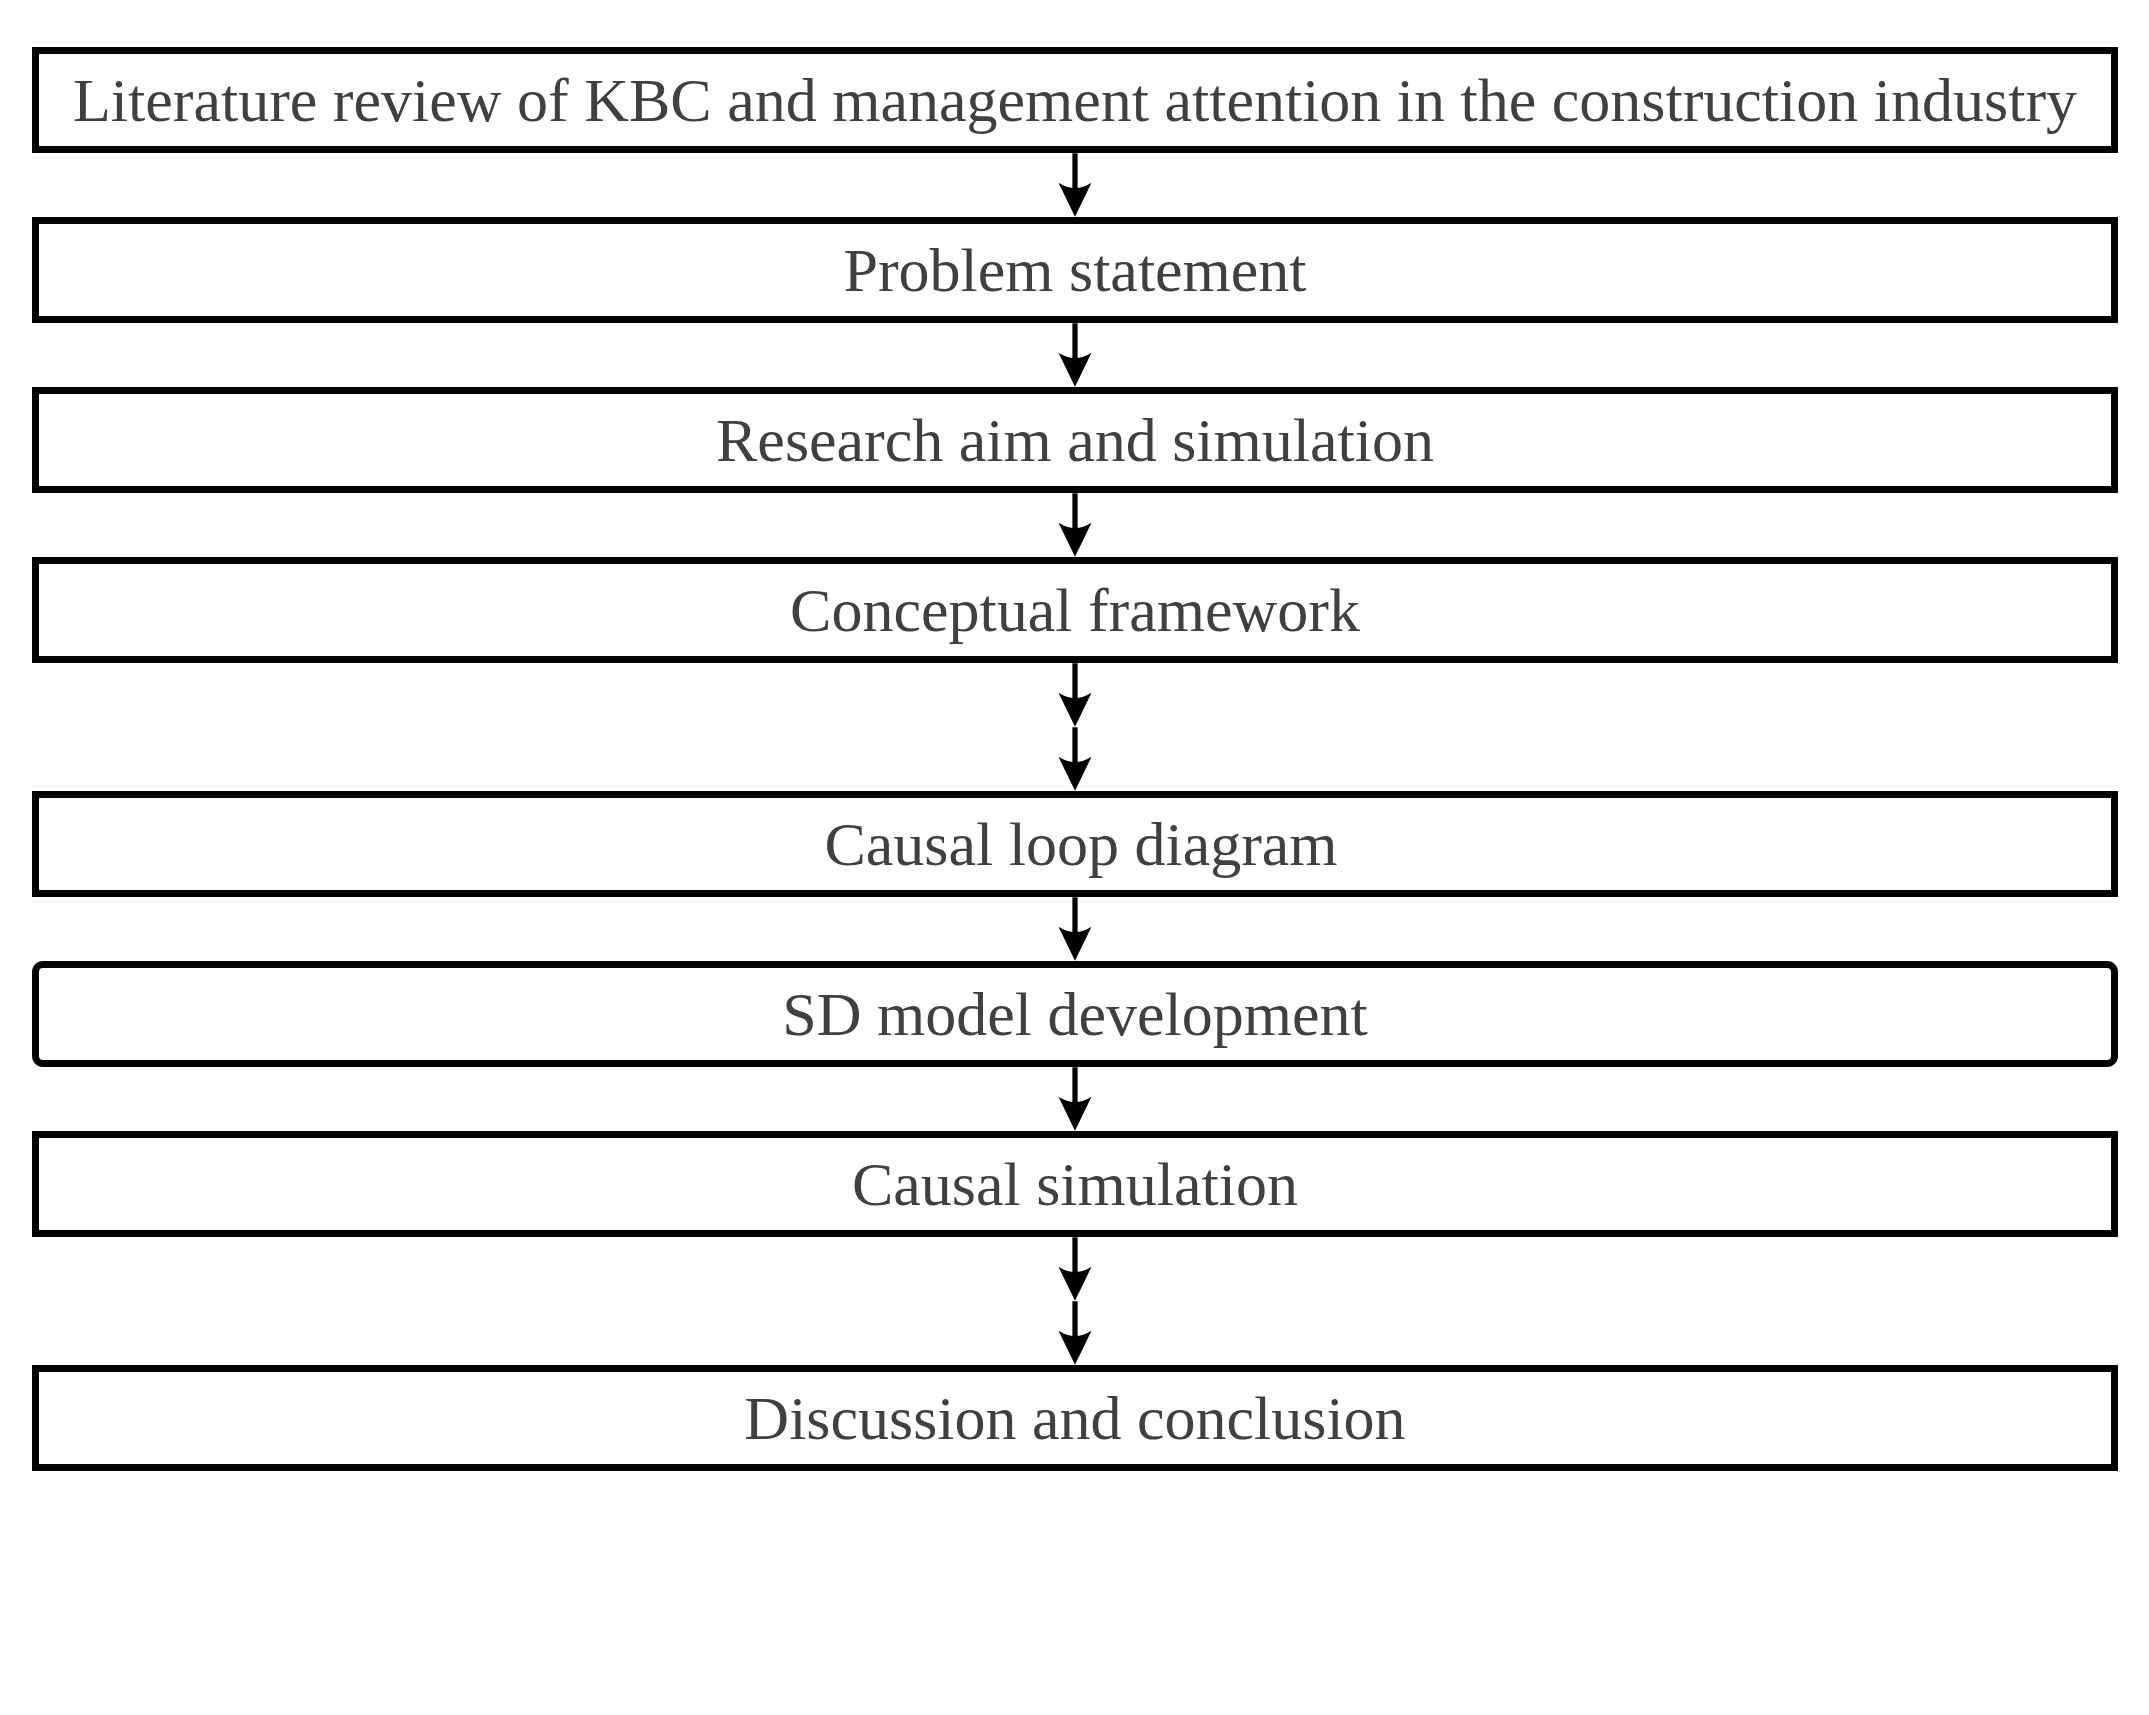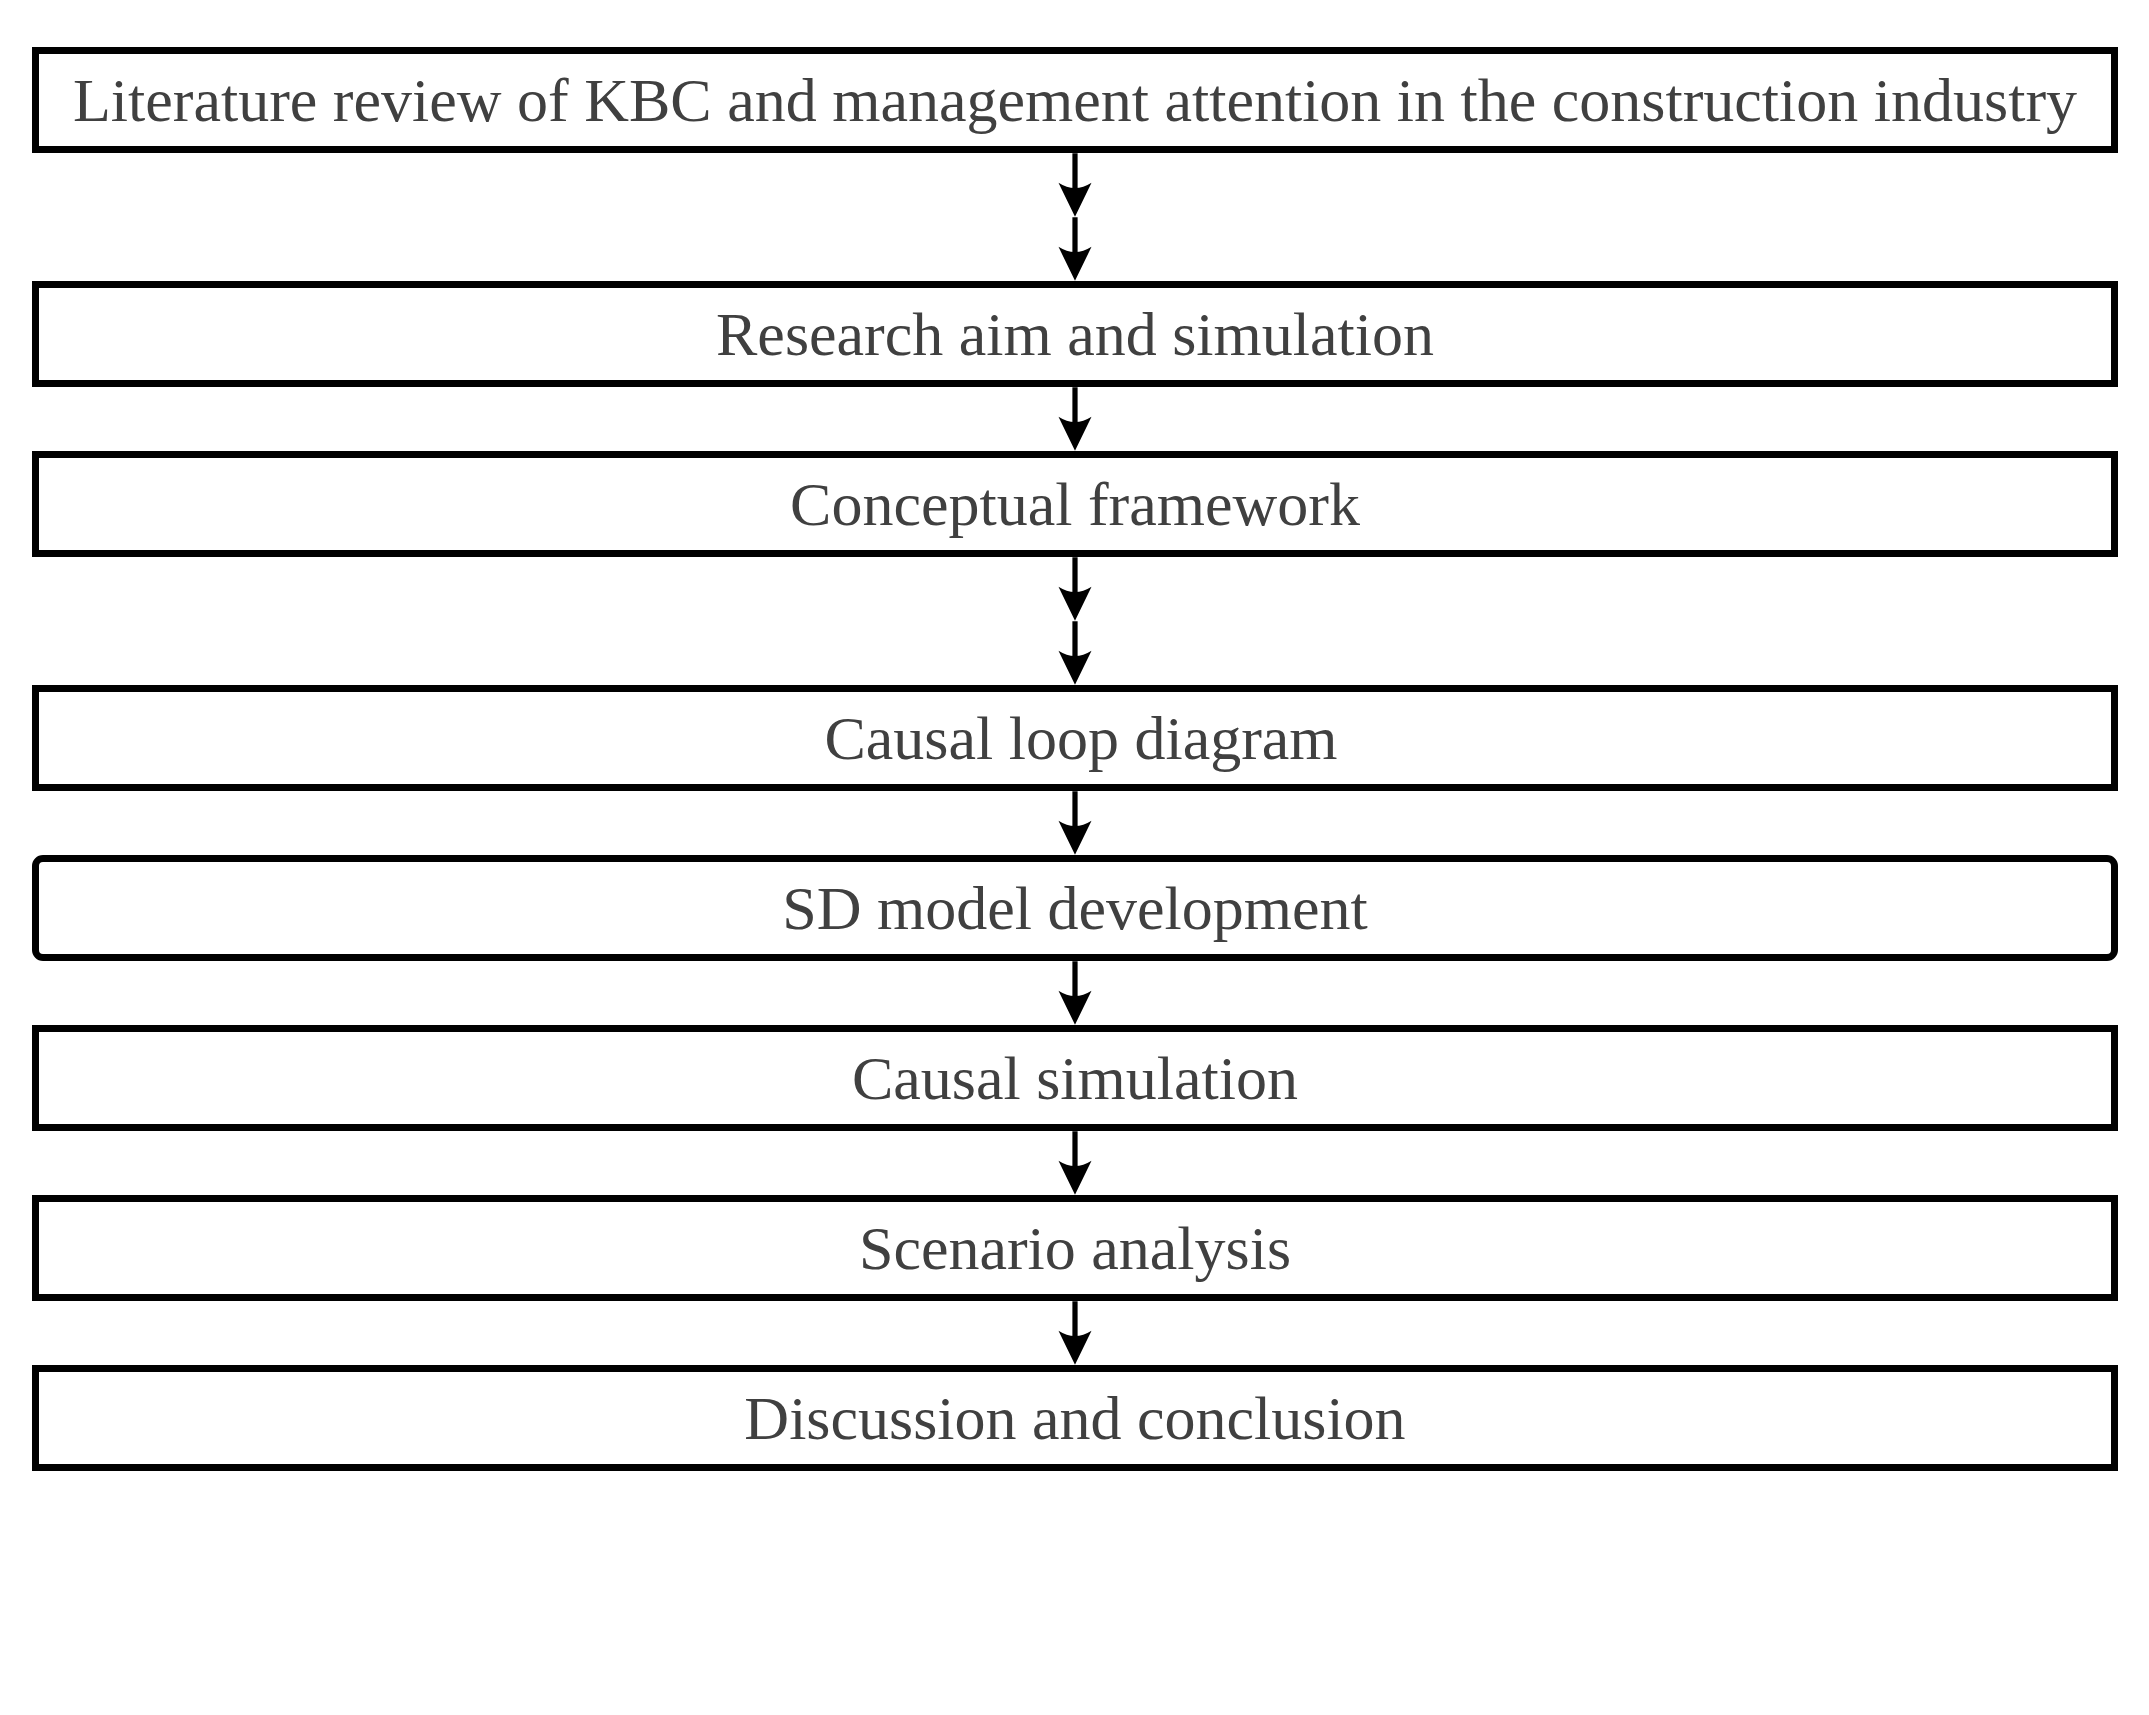--- a/index.html
+++ b/index.html
@@ -59,20 +59,23 @@
     <span class="label">Literature review of KBC and management attention in the construction industry</span>
   </div>
 
   <div class="arrow-gap">
     <svg viewBox="0 0 46 73" aria-hidden="true">
       <rect x="20" y="0" width="6" height="42" fill="#000000"></rect>
       <path d="M23 73 L4 34 Q23 46 42 34 Z" fill="#000000"></path>
     </svg>
   </div>
 
+  <div class="flow-box" style="border-color: rgb(0, 0, 0); background: rgb(255, 255, 255); color: rgb(0, 0, 0);">
+    <span class="label">Problem statement</span>
+  </div>
 
   <div class="arrow-gap">
     <svg viewBox="0 0 46 73" aria-hidden="true">
       <rect x="20" y="0" width="6" height="42" fill="#000000"></rect>
       <path d="M23 73 L4 34 Q23 46 42 34 Z" fill="#000000"></path>
     </svg>
   </div>
 
   <div class="flow-box" style="border-color: rgb(0, 0, 0); background: rgb(255, 255, 255); color: rgb(0, 0, 0);">
     <span class="label">Research aim and simulation</span>
@@ -130,23 +133,20 @@
     <span class="label">Causal simulation</span>
   </div>
 
   <div class="arrow-gap">
     <svg viewBox="0 0 46 73" aria-hidden="true">
       <rect x="20" y="0" width="6" height="42" fill="#000000"></rect>
       <path d="M23 73 L4 34 Q23 46 42 34 Z" fill="#000000"></path>
     </svg>
   </div>
 
-  <div class="flow-box" style="border-color: rgb(0, 0, 0); background: rgb(255, 255, 255); color: rgb(0, 0, 0);">
-    <span class="label">Scenario analysis</span>
-  </div>
 
   <div class="arrow-gap">
     <svg viewBox="0 0 46 73" aria-hidden="true">
       <rect x="20" y="0" width="6" height="42" fill="#000000"></rect>
       <path d="M23 73 L4 34 Q23 46 42 34 Z" fill="#000000"></path>
     </svg>
   </div>
 
   <div class="flow-box" style="border-color: rgb(0, 0, 0); background: rgb(255, 255, 255); color: rgb(0, 0, 0);">
     <span class="label">Discussion and conclusion</span>

